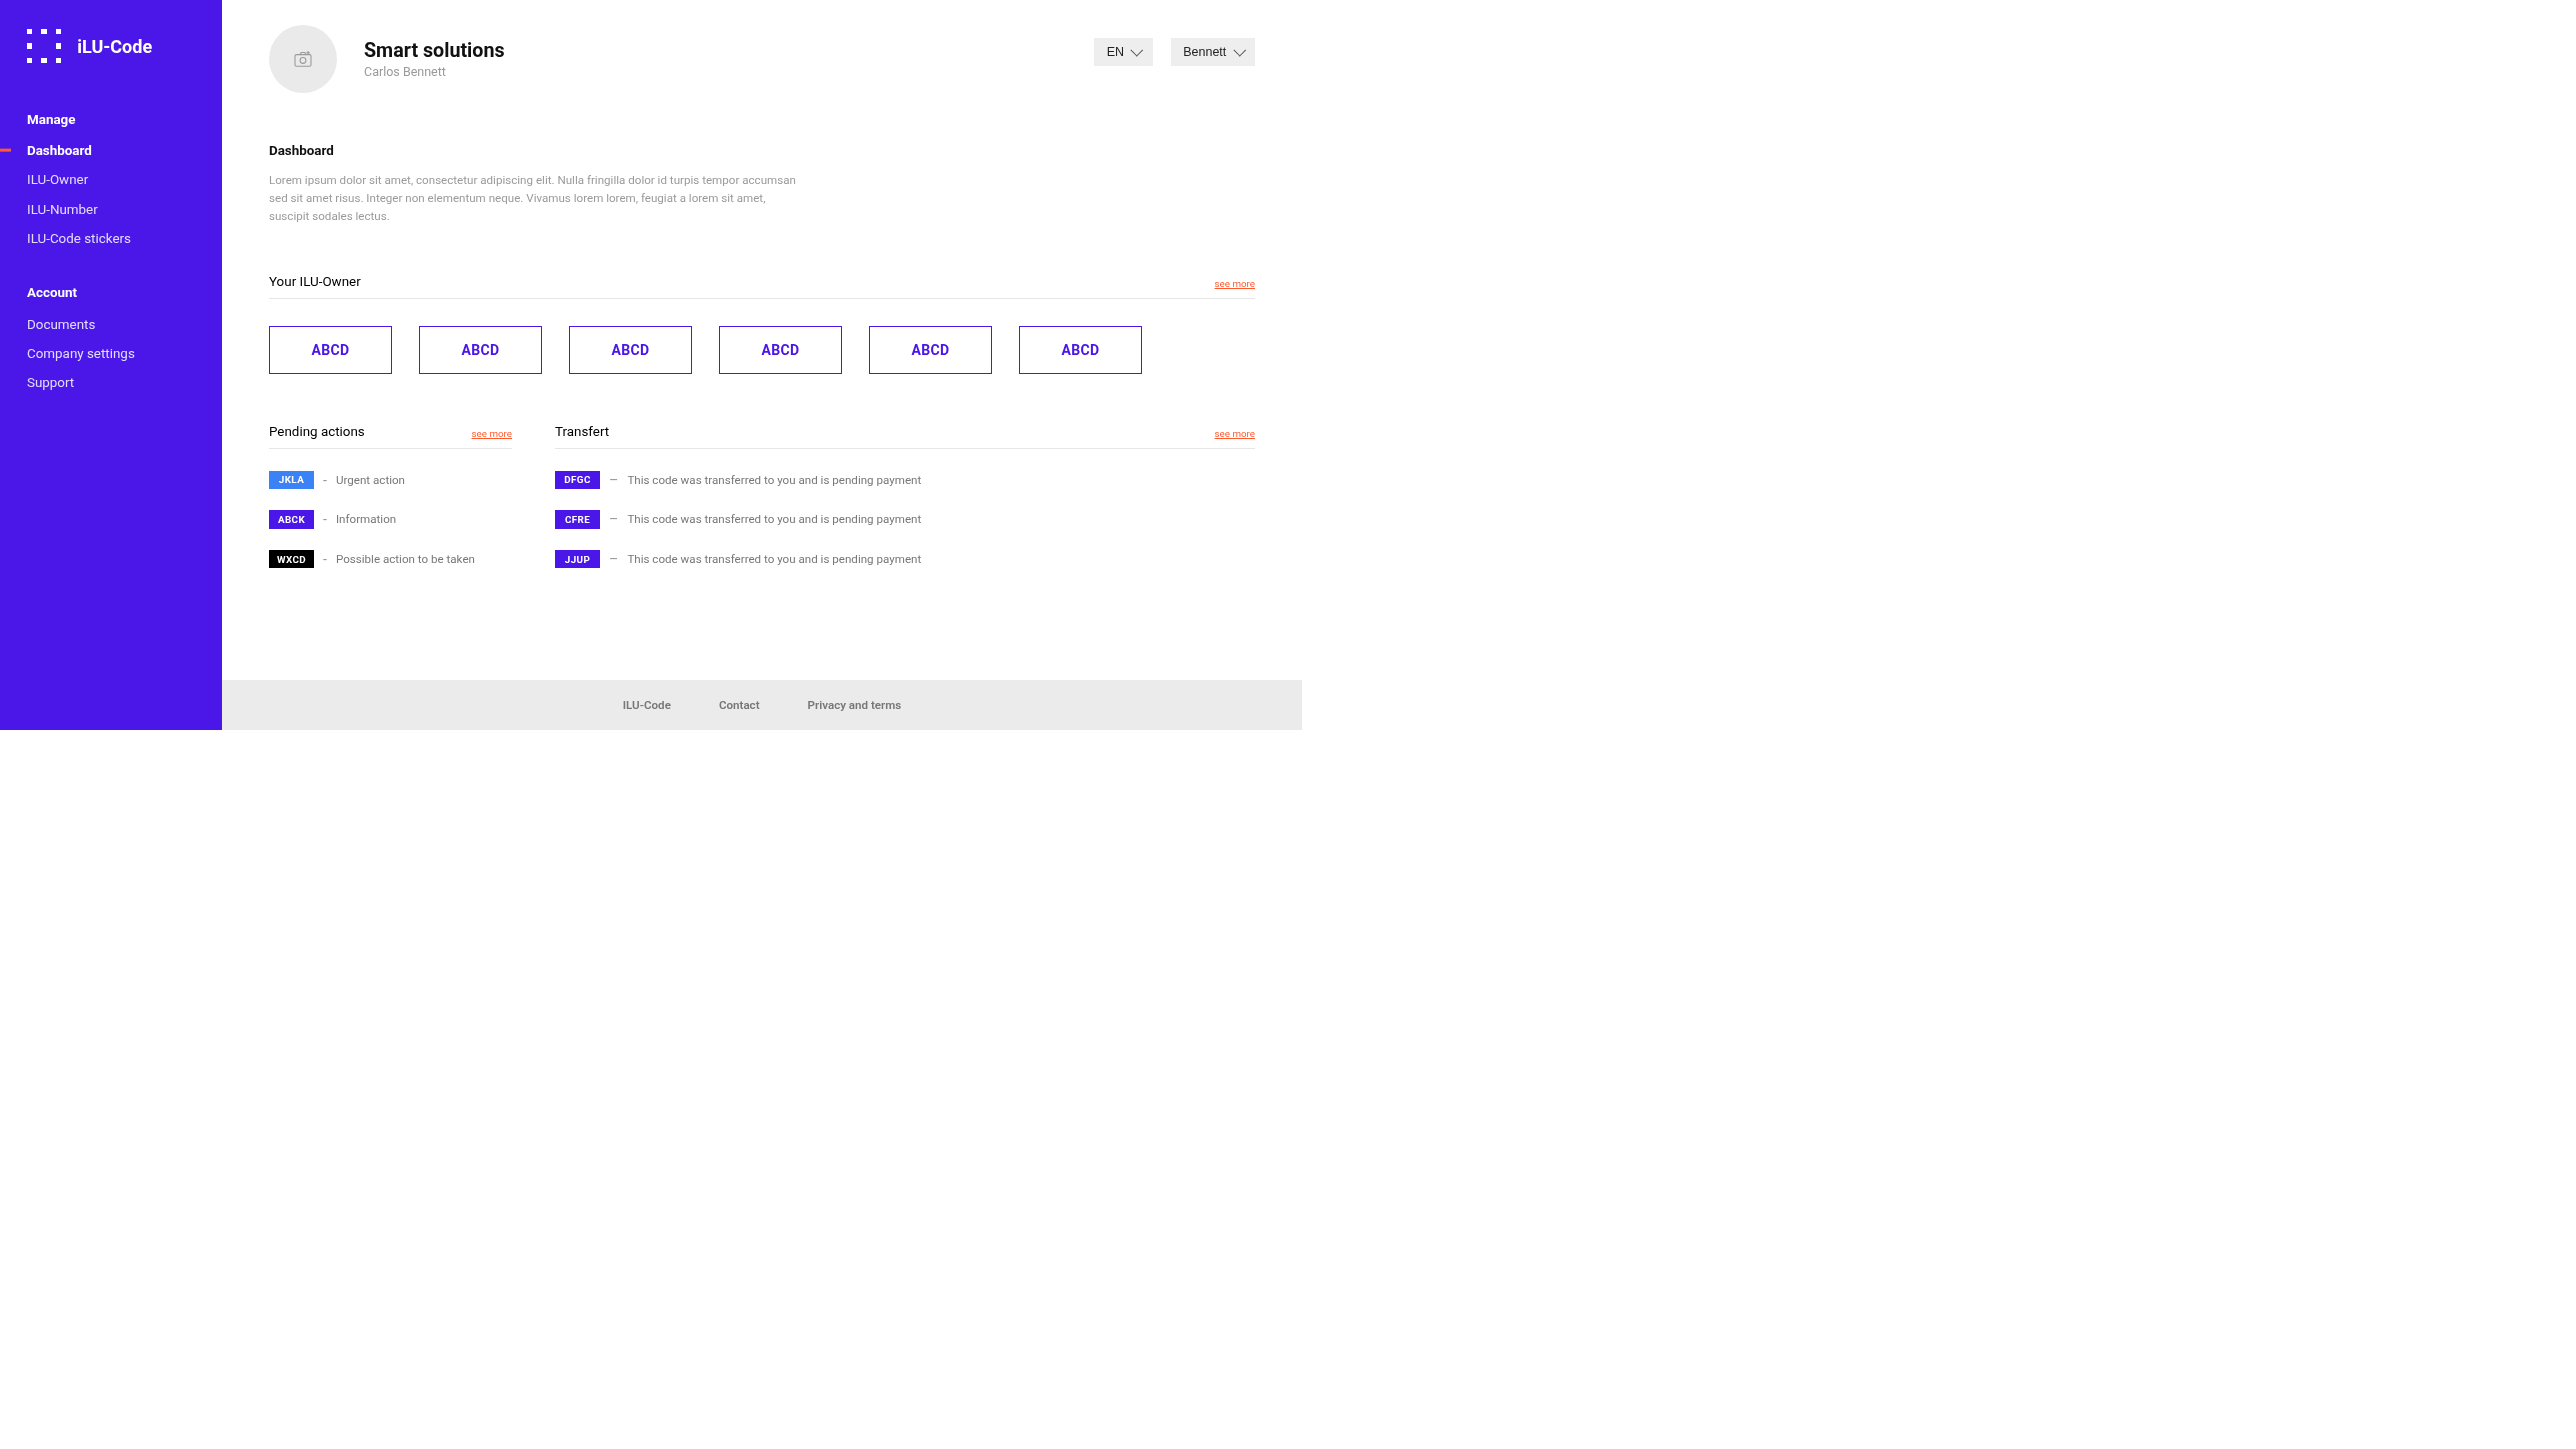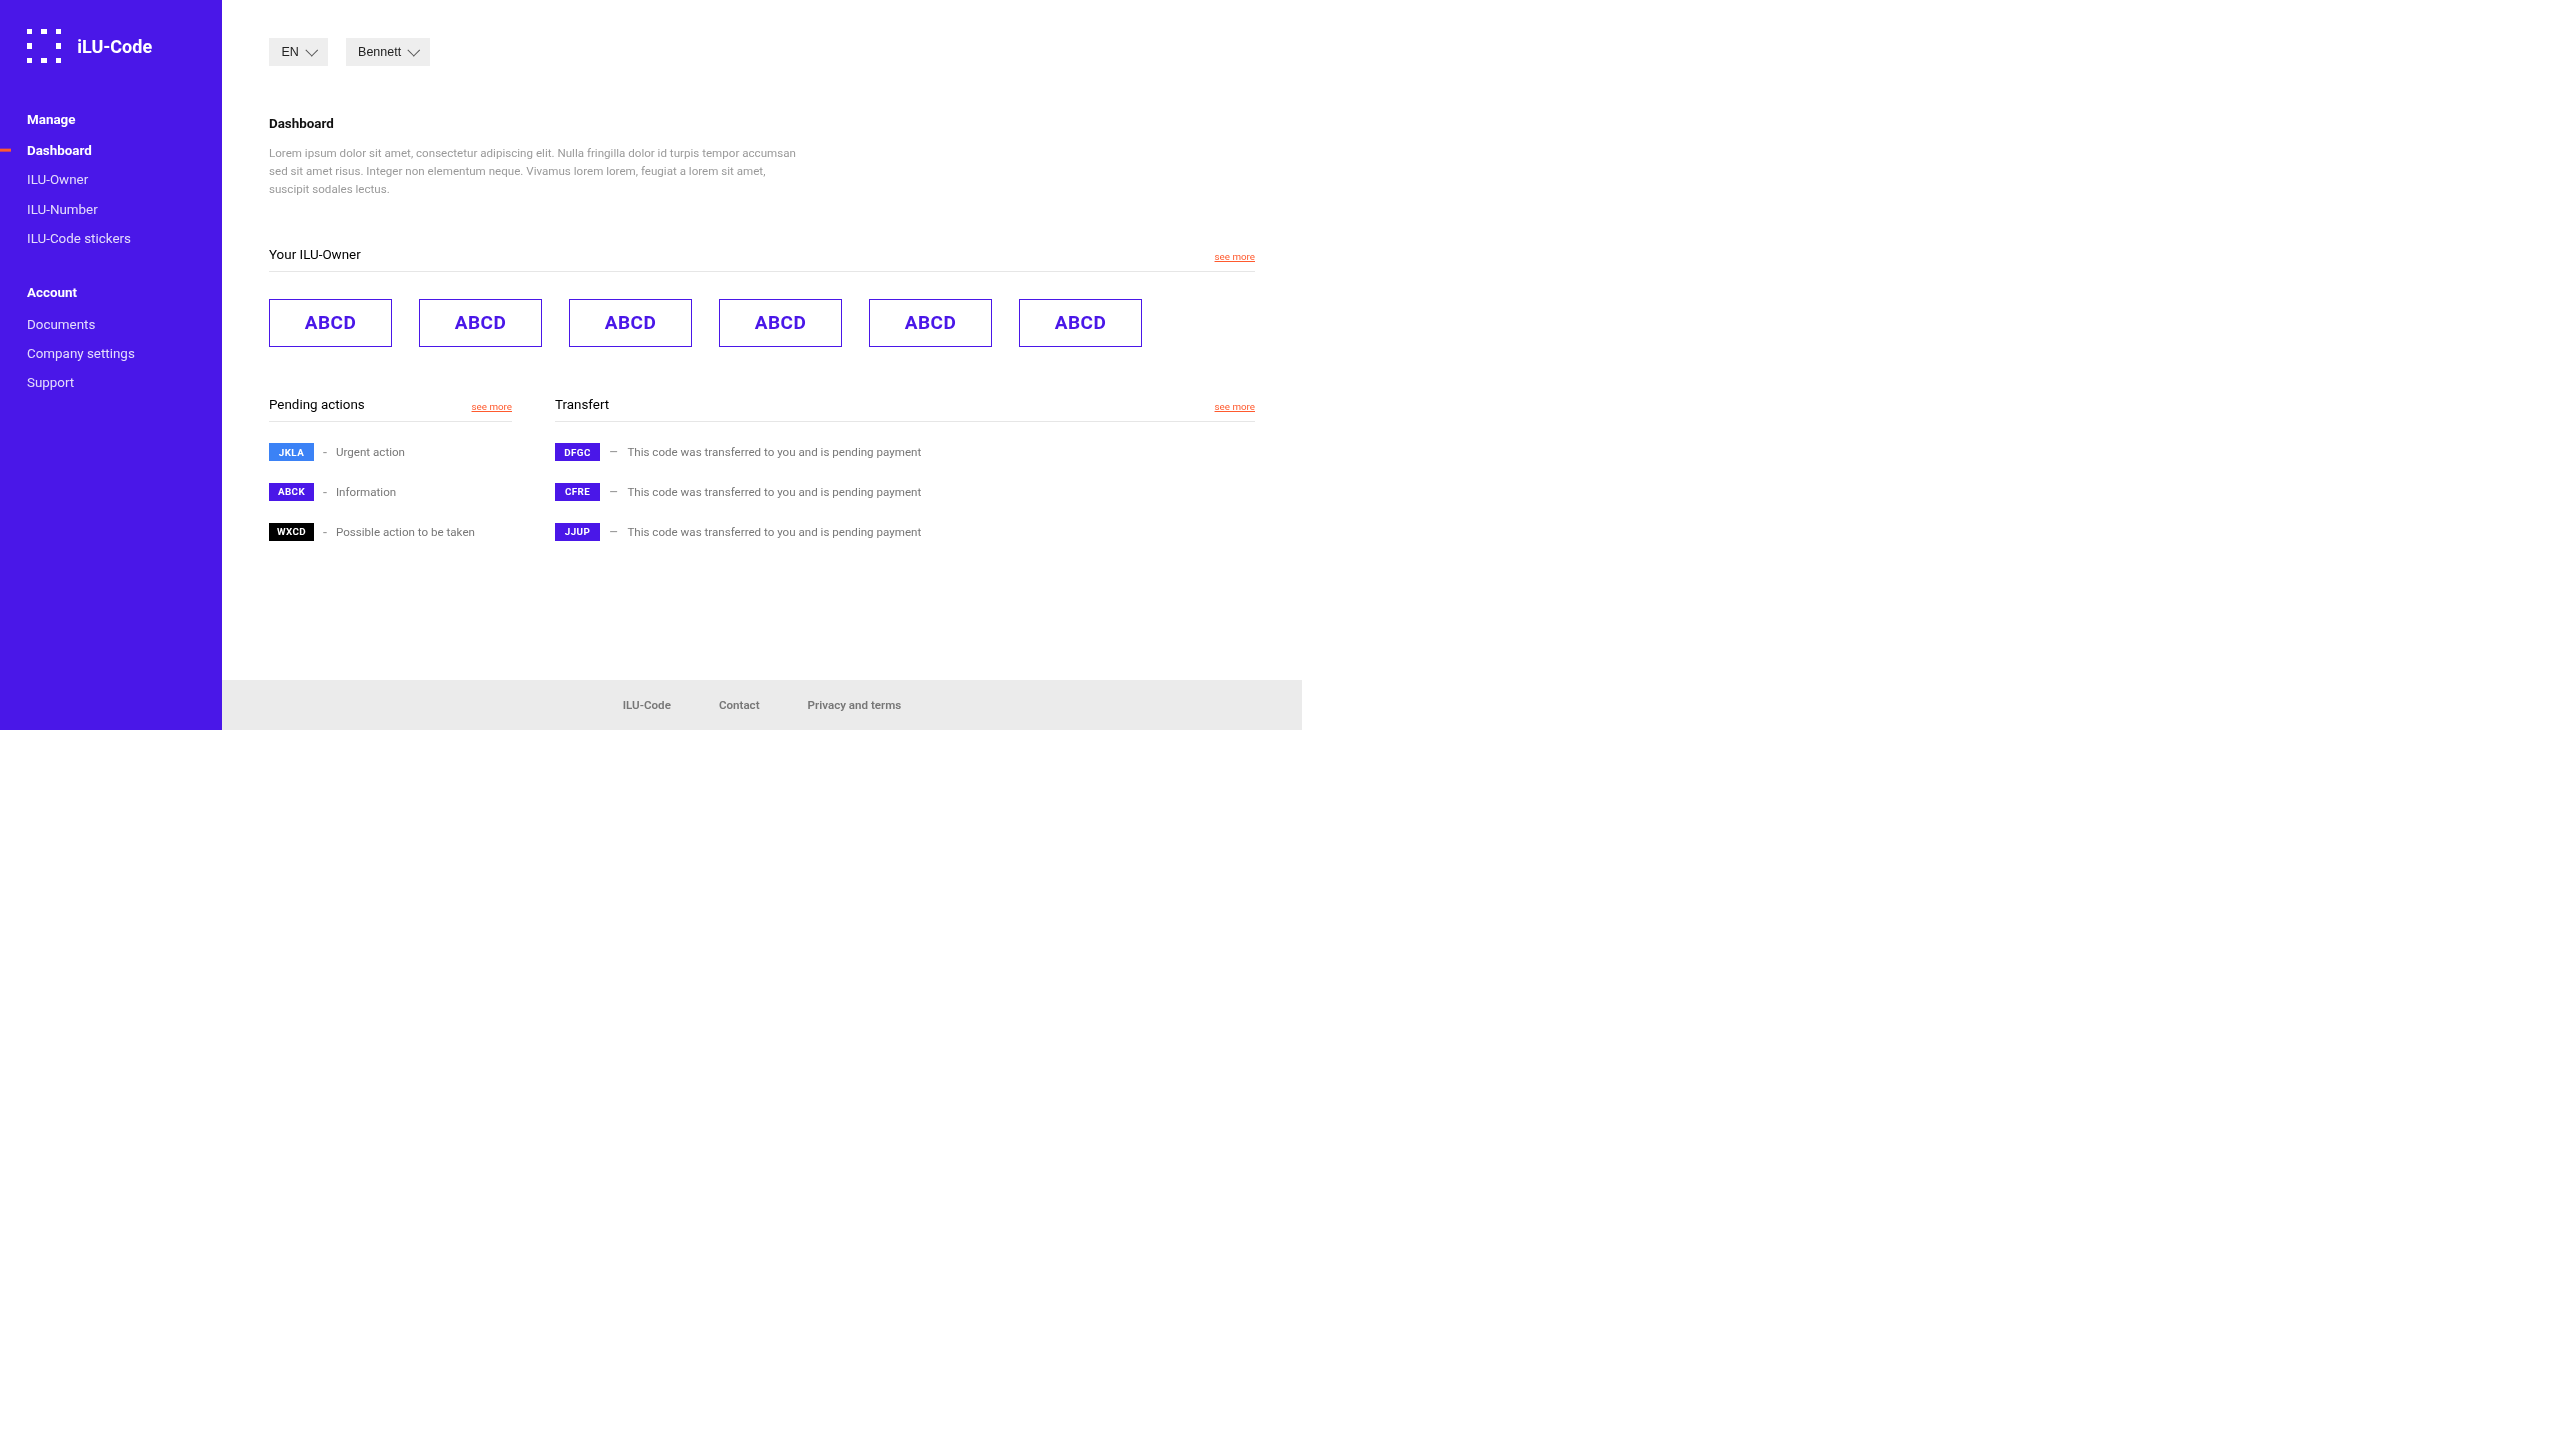--- a/index.html
+++ b/index.html
@@ -154,21 +154,21 @@
 .owner-cards {
   display: flex;
   gap: 27px;
   margin-top: 27px;
 }
 .owner-card {
   width: 123px; height: 48px;
   border: 1.8px solid #4A17E8;
   color: #4A17E8;
   font-weight: 700;
-  font-size: 19px;
+  font-size: 14px;
   display: flex;
   align-items: center;
   justify-content: center;
   letter-spacing: 0.4px;
 }
 
 .cols {
   display: flex;
   gap: 43px;
   margin-top: 50px;
@@ -253,20 +253,35 @@
 
     <div class="nav-section-title" style="margin-top:19.7px">Account</div>
     <div class="nav-item"><span>Documents</span></div>
     <div class="nav-item"><span>Company settings</span></div>
     <div class="nav-item"><span>Support</span></div>
   </aside>
 
   <main class="main">
     <div class="content">
       <div class="topbar">
+        <div class="profile-block">
+          <div class="avatar">
+            <svg width="18" height="16" viewBox="0 0 24 22" fill="none">
+              <rect x="1" y="5" width="22" height="16" rx="2" stroke="#9a9a9a" stroke-width="1.5"></rect>
+              <path d="M8 5L9.5 2h5L16 5" stroke="#9a9a9a" stroke-width="1.5" stroke-linecap="round"></path>
+              <circle cx="12" cy="13" r="4" stroke="#9a9a9a" stroke-width="1.5"></circle>
+              <line x1="19" y1="0" x2="19" y2="5" stroke="#9a9a9a" stroke-width="1.5"></line>
+              <line x1="16.5" y1="2.5" x2="21.5" y2="2.5" stroke="#9a9a9a" stroke-width="1.5"></line>
+            </svg>
+          </div>
+          <div>
+            <div class="company-name">Smart solutions</div>
+            <div class="user-name">Carlos Bennett</div>
+          </div>
+        </div>
         <div class="top-buttons">
           <button class="chip-btn">
             <span>EN</span>
             <span class="chev"></span>
           </button>
           <button class="chip-btn">
             <span>Bennett</span>
             <span class="chev"></span>
           </button>
         </div>

